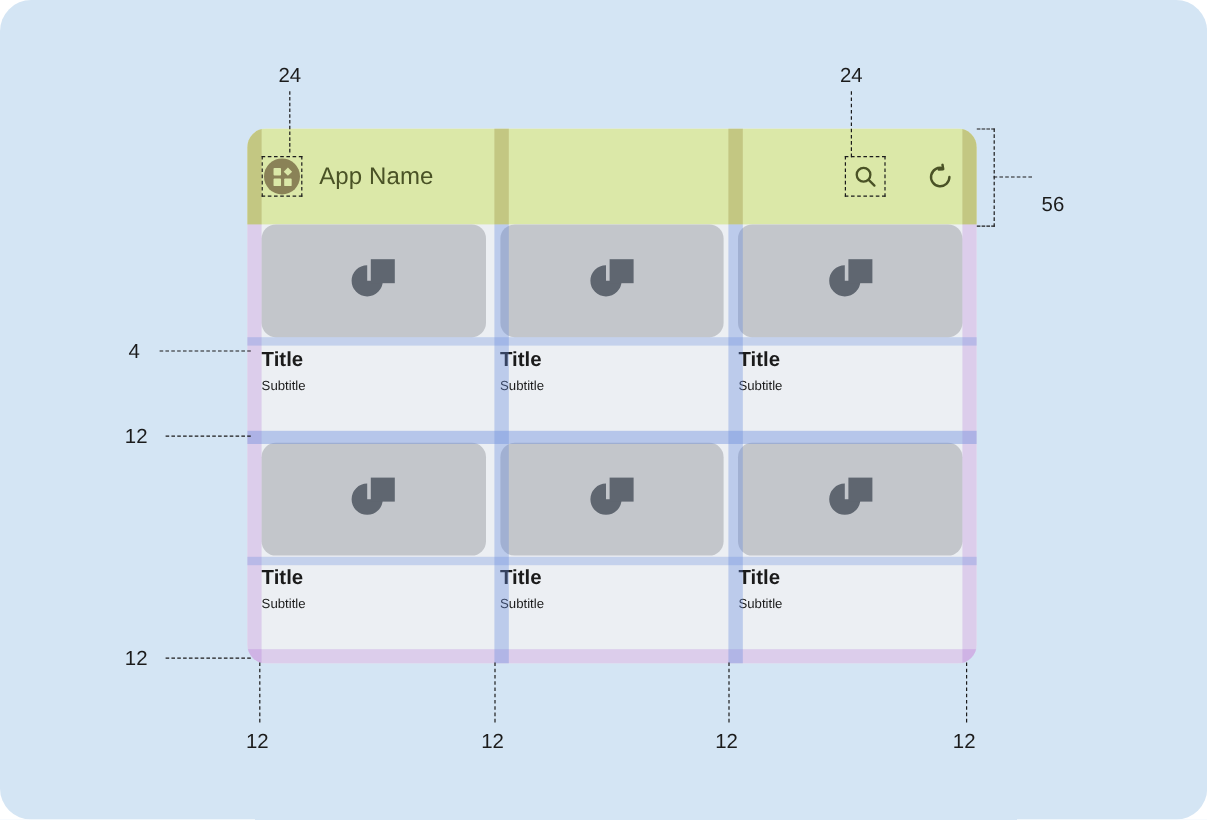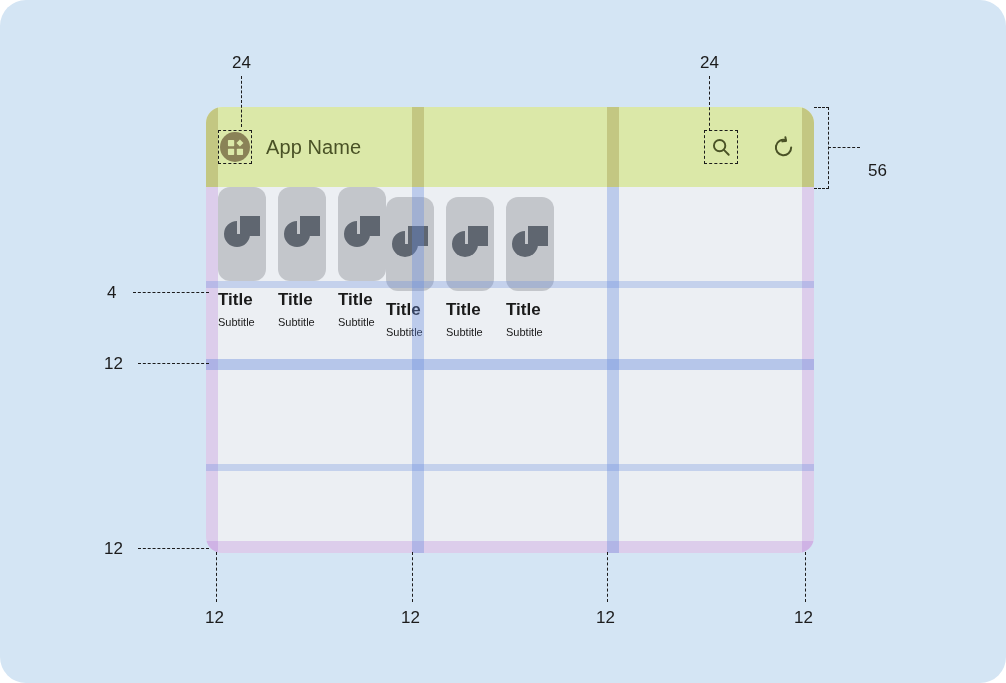--- a/index.html
+++ b/index.html
@@ -122,21 +122,21 @@
   
   #grid {
     position: absolute;
     left: 0;
     top: 80px;
     width: 608px;
     height: 366px;
     box-sizing: border-box;
     padding: 0 12px 12px 12px;
     display: flex;
-    flex-direction: row;
+    flex-direction: column;
   }
 
   .grid-row {
     display: flex;
     flex: 0 0 auto;
   }
   .grid-row.row-1 { height: 172px; }
   .grid-row.row-2 { height: 172px; margin-top: 10px; }
 
   .card {

